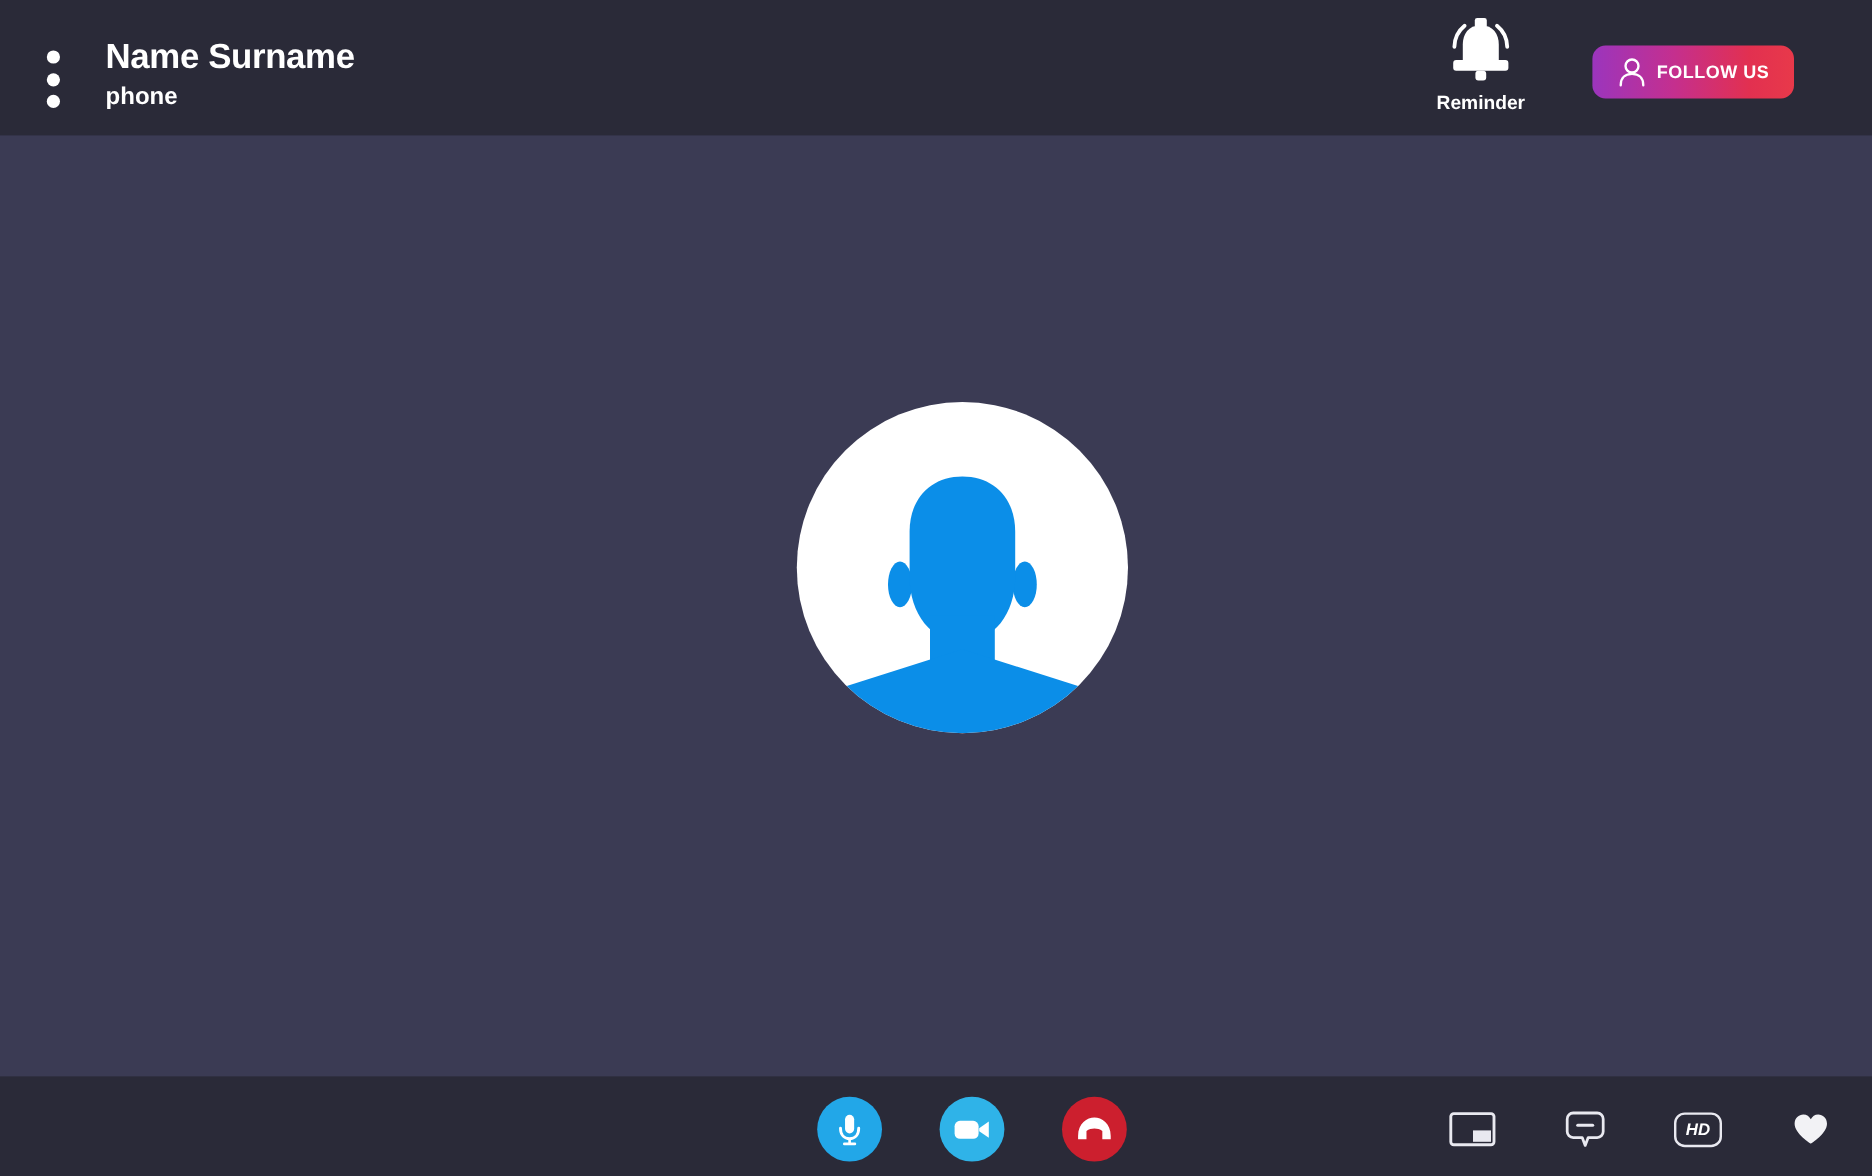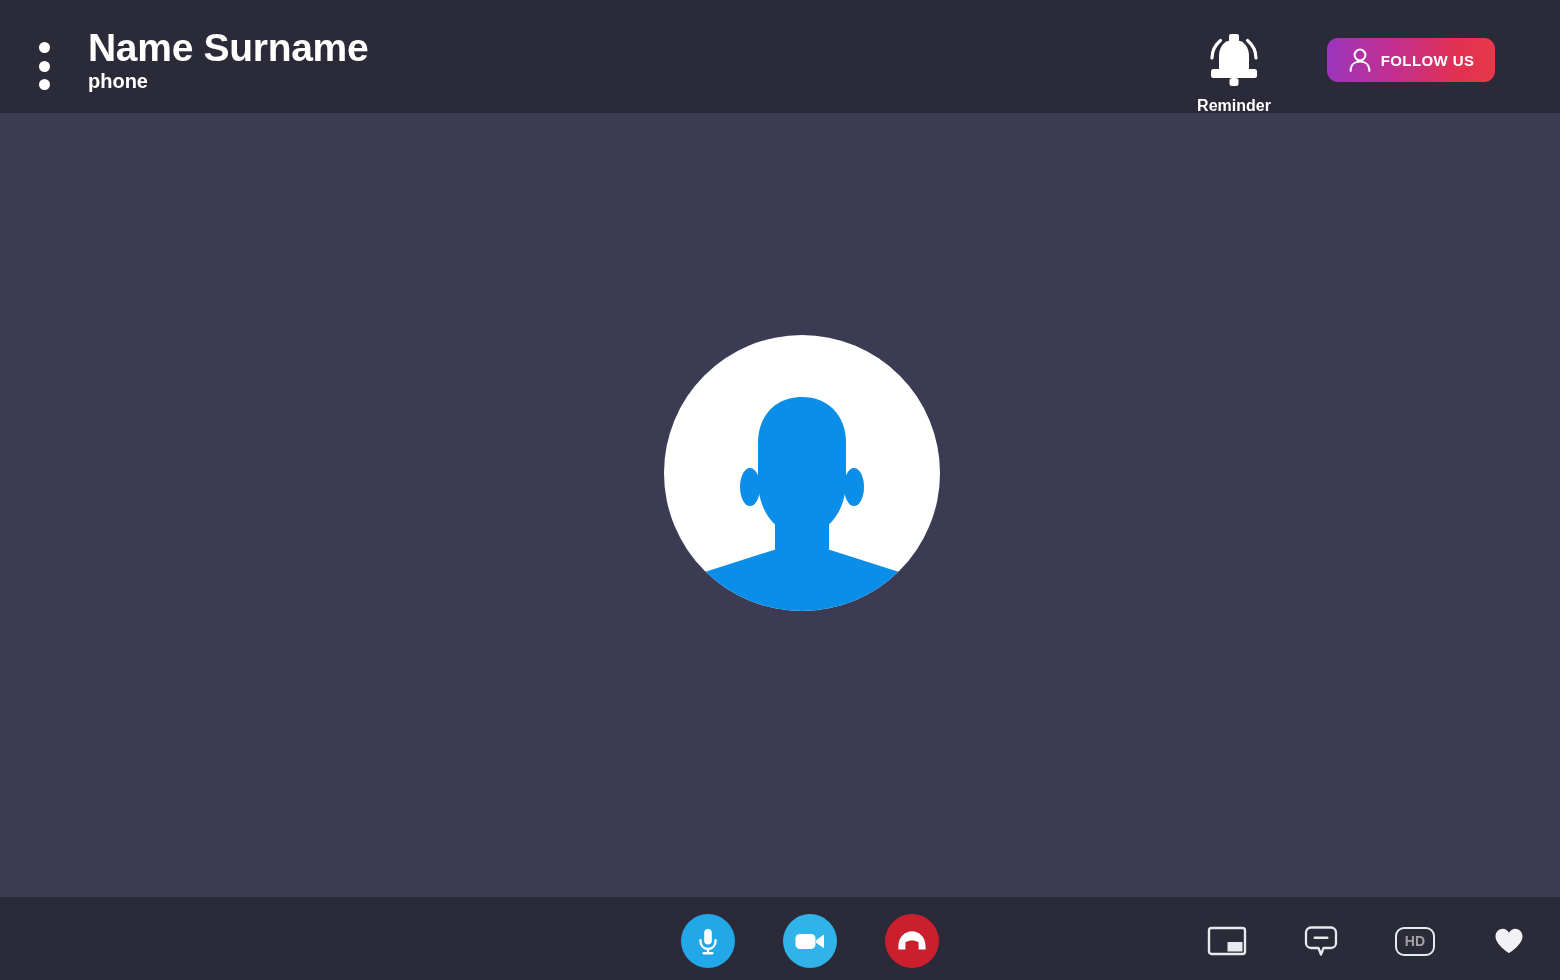--- a/index.html
+++ b/index.html
@@ -29,31 +29,31 @@
     cursor:pointer;
   }
   .menu-dots i {
     display:block; width:11px; height:11px;
     border-radius:50%; background:#ffffff;
   }
   .caller-block {
     position:absolute; left:88px; top:28px;
   }
   .caller-name {
-    font-size:39px; font-weight:bold; color:#ffffff;
+    font-size:29px; font-weight:bold; color:#ffffff;
     letter-spacing:-0.3px; line-height:40px;
   }
   .caller-sub {
     font-size:20px; font-weight:bold; color:#ffffff;
     line-height:20px; margin-top:3px;
   }
 
   
   .reminder {
-    position:absolute; left:1186px; top:23px;
+    position:absolute; left:1186px; top:4px;
     width:96px; text-align:center; cursor:pointer;
   }
   .reminder svg { display:block; margin:0 auto; }
   .reminder-label {
     font-size:16px; font-weight:bold; color:#ffffff;
     margin-top:2px;
   }
 
   
   .follow-btn {
@@ -110,22 +110,23 @@
     width:44px; height:44px;
     display:flex; align-items:center; justify-content:center;
     cursor:pointer;
   }
   .hd-box {
     width:40px; height:29px;
     border:2px solid #e9e9f0; border-radius:9px;
     display:flex; align-items:center; justify-content:center;
   }
   .hd-text {
-    font-size:14px; font-weight:bold; color:#a3a3a3;
+    font-size:14px; font-weight:bold; color:#ffffff;
     letter-spacing:0.2px;
+    font-style:italic;
   }
 </style>
 </head>
 <body>
 
 <div id="app">
 
   <div class="header">
 
     <div class="menu-dots">

